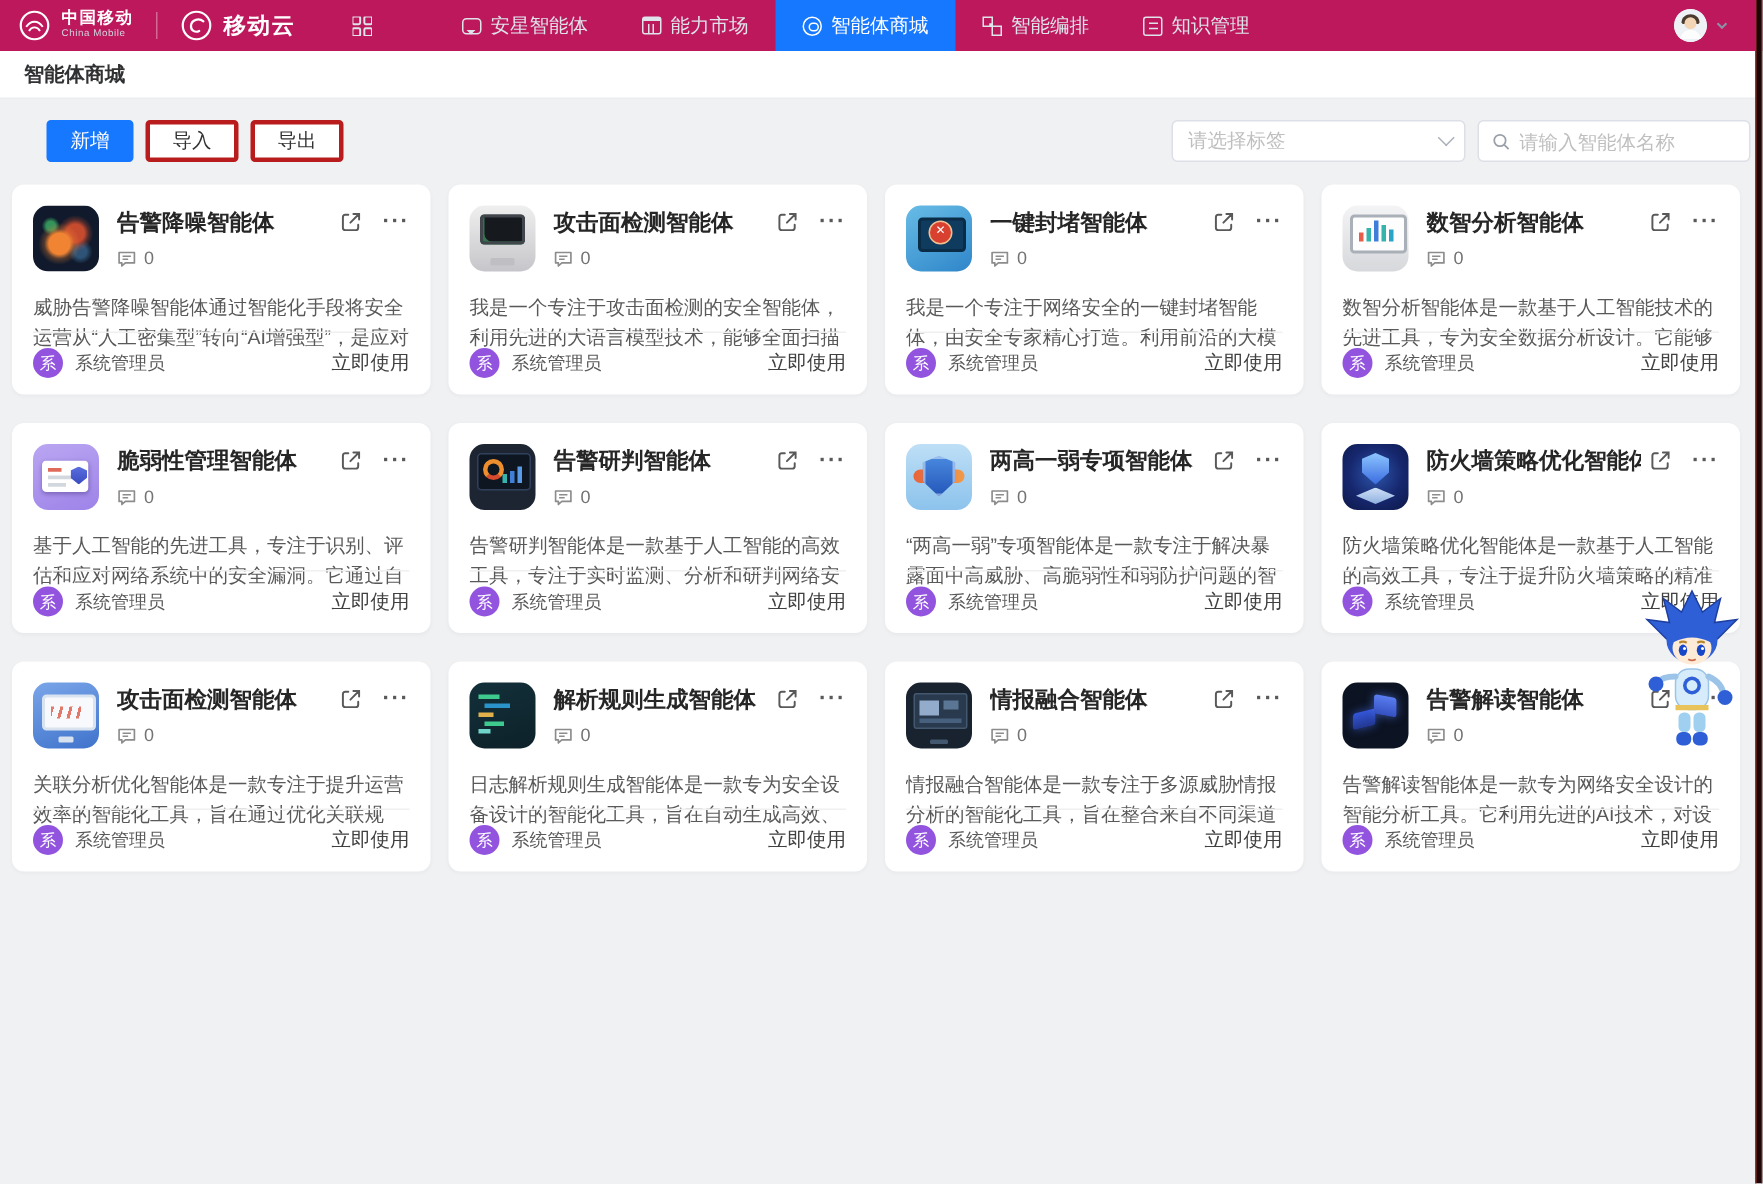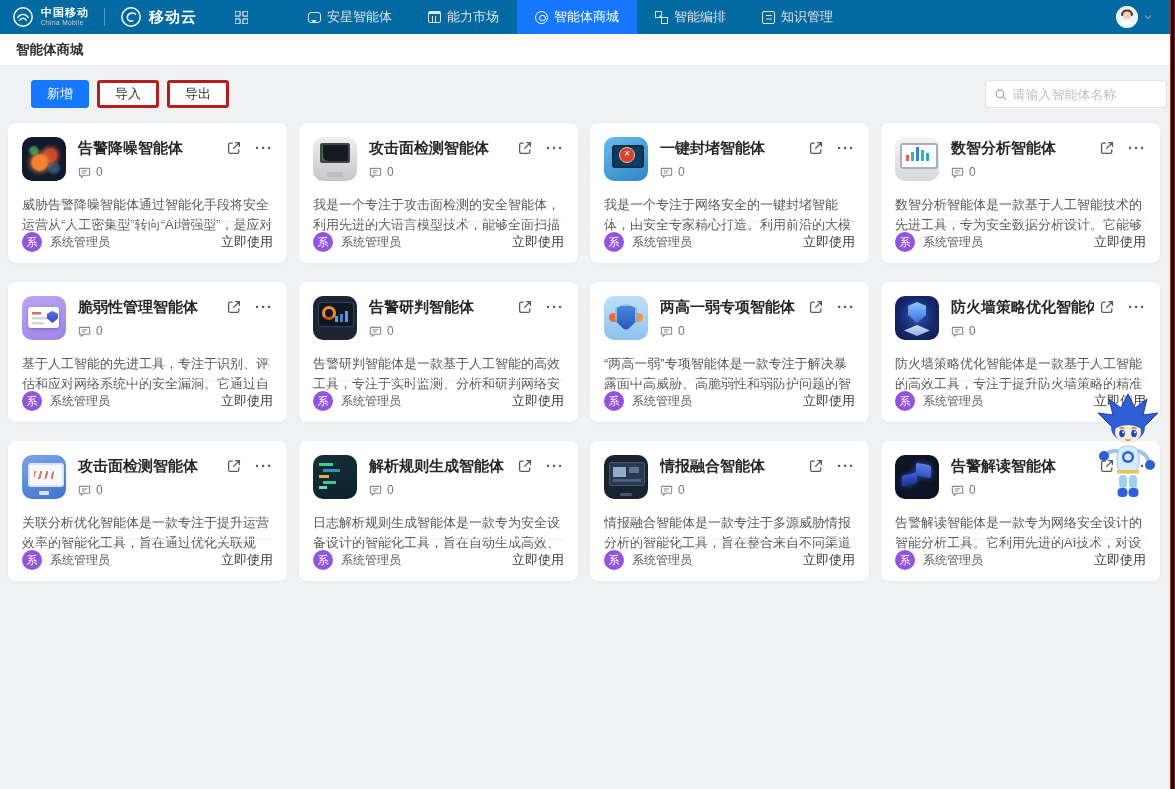--- a/index.html
+++ b/index.html
@@ -1,20 +1,20 @@
 <!DOCTYPE html>
 <html><head>
 <meta charset="utf-8">
 <style>
   * { box-sizing: border-box; margin: 0; padding: 0; }
   html,body { width:1175px; height:789px; overflow:hidden; }
   body { background:#f0f1f3; font-family:"Liberation Sans","DejaVu Sans",sans-serif; position:relative; }
 
   
-  .navbar { height:34px; background:#0369a1; display:flex; align-items:center; color:#e7eaf0; font-size:13px; position:relative; }
+  .navbar { height:34px; background:#be185d; display:flex; align-items:center; color:#e7eaf0; font-size:13px; position:relative; }
   .brand { display:flex; align-items:center; padding-left:12px; gap:7px; }
   .cm-text { line-height:1; }
   .cm-text .op { font-size:11px; font-weight:bold; color:#fff; letter-spacing:1px; }
   .cm-text .sub { font-size:6.5px; color:#cfd4de; margin-top:2px; letter-spacing:.4px; }
   .brand-sep { width:1px; height:18px; background:rgba(255,255,255,.35); margin:0 8px; }
   .ecloud-name { font-size:15px; font-weight:bold; color:#fff; letter-spacing:1px; }
   .apps-grid { margin-left:38px; cursor:pointer; display:flex; align-items:center; }
   nav#nav-items { display:flex; align-items:center; height:48px; margin-left:42px; }
   .nav-item { display:flex; align-items:center; gap:6px; height:34px; padding:0 18px; cursor:pointer; color:#dfe3ea; white-space:nowrap; }
   .nav-item.active { background:#1677ff; color:#fff; }
@@ -192,20 +192,24 @@
 
 <div class="breadcrumb-bar">
   <span class="crumb">智能体商城</span>
 </div>
 
 <div class="toolbar">
   <button class="btn btn-primary">新增</button>
   <button class="btn btn-plain">导入</button>
   <button class="btn btn-plain">导出</button>
   <div class="toolbar-right">
+    <div class="select">
+      <span>请选择标签</span>
+      <span class="chev"></span>
+    </div>
     <div class="search">
       <svg width="13" height="13" viewBox="0 0 14 14">
         <circle cx="6" cy="6" r="4.6" fill="none" stroke="#9aa0aa" stroke-width="1.4"></circle>
         <line x1="9.5" y1="9.5" x2="13" y2="13" stroke="#9aa0aa" stroke-width="1.4"></line>
       </svg>
       <input type="text" placeholder="请输入智能体名称" style="">
     </div>
   </div>
 </div>
 

